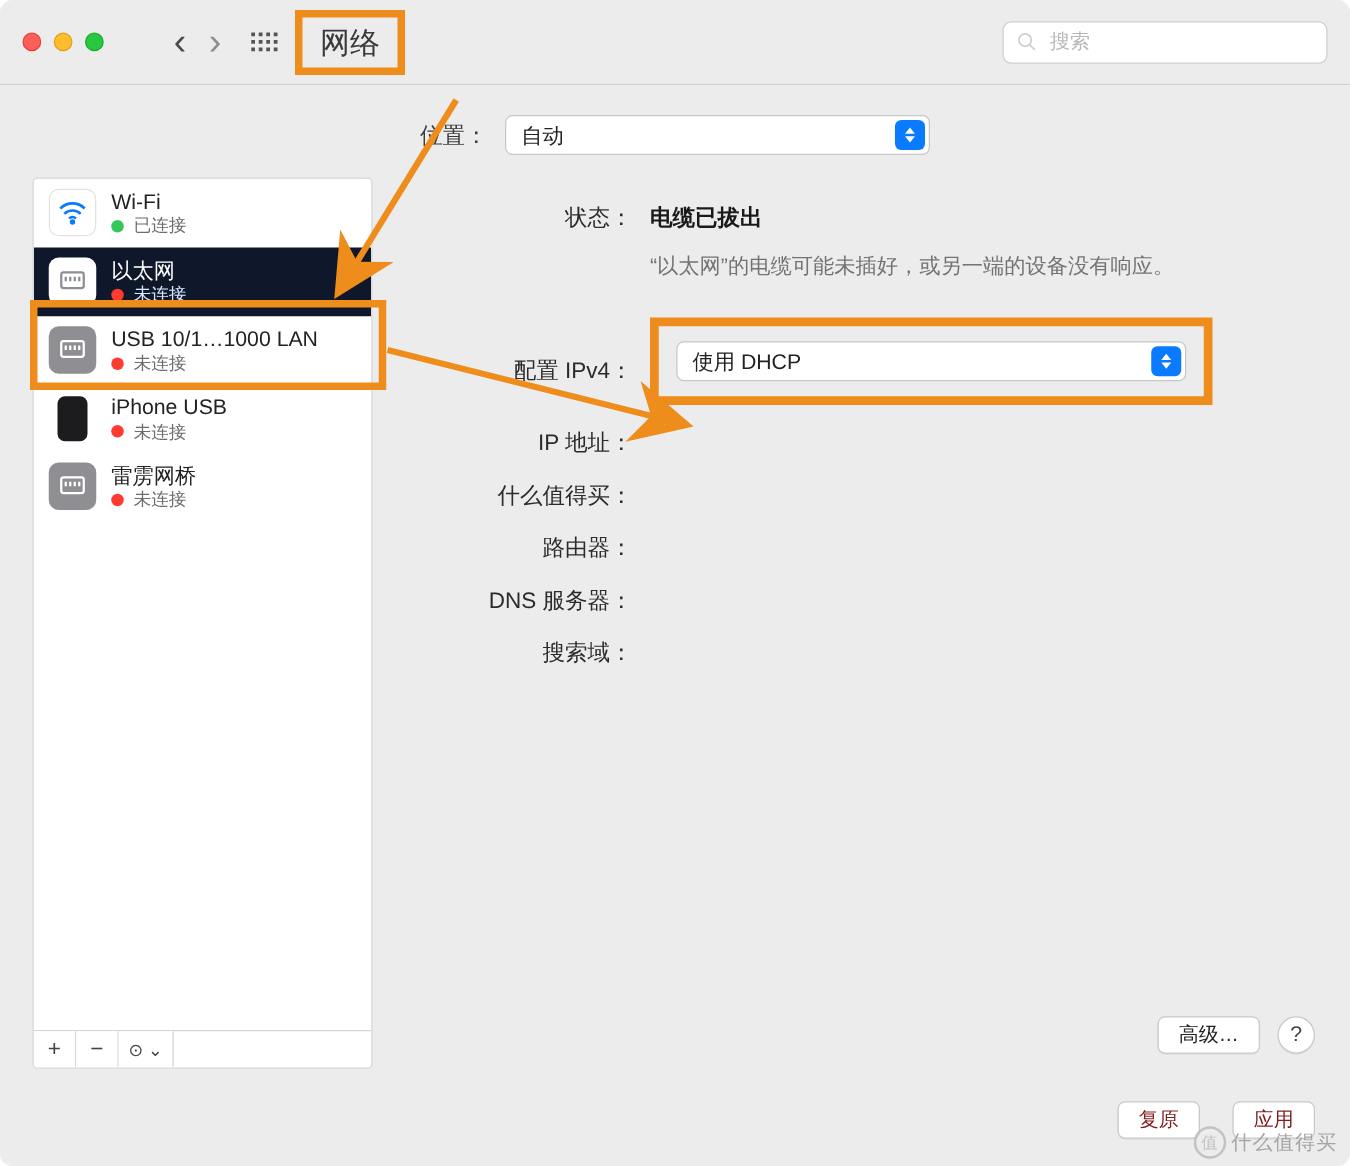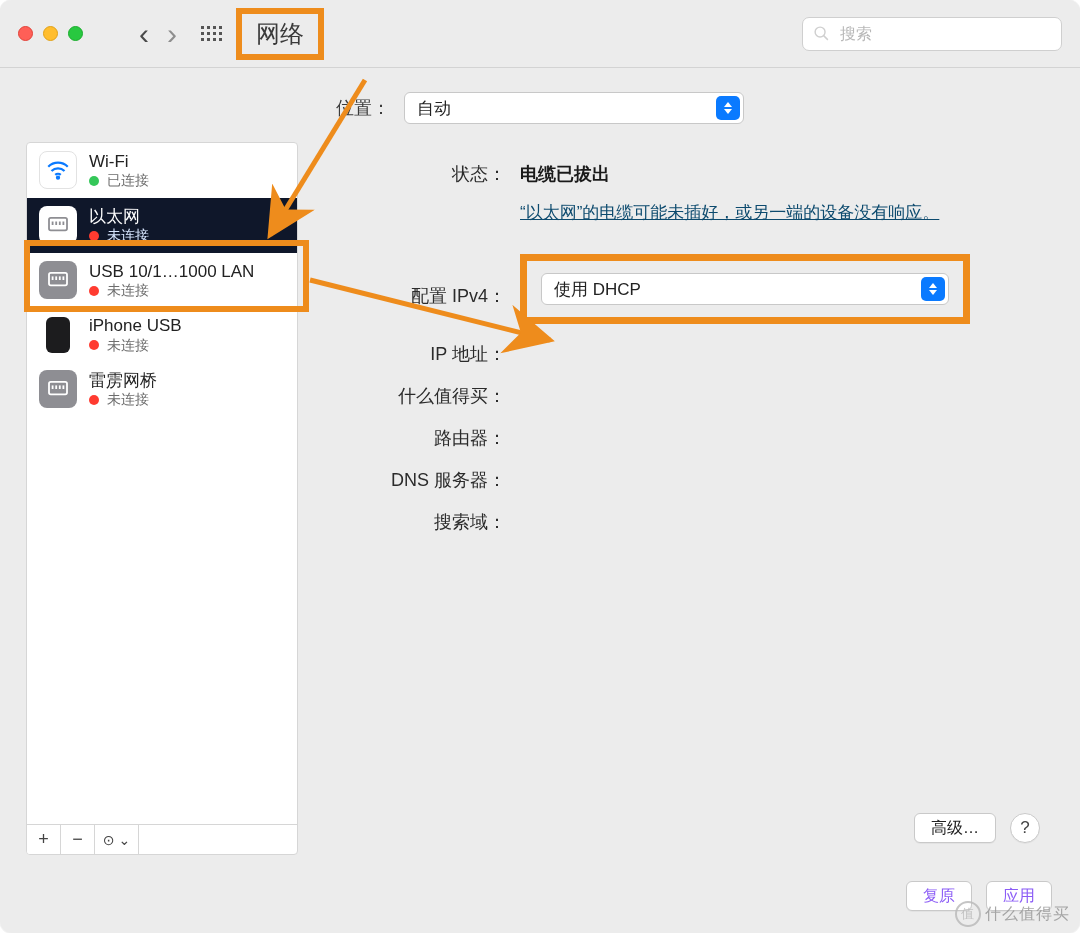--- a/index.html
+++ b/index.html
@@ -135,45 +135,45 @@
     width:34px; font-size:18px; color:#444; cursor:default;
     display:flex;align-items:center;justify-content:center;
   }
   .side-footer button:last-of-type { width:44px; font-size:14px;}
 
   .detail { flex:1; padding: 20px 22px 0 10px; position:relative;}
   .detail-row { display:flex; margin-bottom:18px; font-size:18px; color:#222;}
   .detail-row .lbl { width:190px; text-align:right; padding-right:14px; color:#2b2b2b;}
   .detail-row .val { flex:1; }
   .detail-row.status .val .v1 { font-weight:600; color:#1a1a1a;}
-  .detail-row.status .val .v2 { margin-top:14px; font-size:17px; color:#0c4a6e; line-height:1.55; max-width:420px;text-decoration:underline;}
+  .detail-row.status .val .v2 { margin-top:14px; font-size:17px; color:#737373; line-height:1.55; max-width:420px;}
 
   .cfg-wrap {
     position:relative;
     padding: 12px 14px;
     border:7px solid #ee8c1c;
     display:inline-block;
   }
 
   .footer {
-    position:absolute; right:40px; bottom:90px;
+    position:absolute; right:28px; bottom:90px;
     display:flex; gap:14px; align-items:center;
   }
   .btn {
     background:#fff; border:1px solid #c9c9c9; border-radius:6px;
     height:30px; padding:0 16px; font-size:16px; color:#222;
     display:flex;align-items:center;
     box-shadow: 0 1px 0 rgba(0,0,0,0.04);
   }
   .btn.help { width:30px; padding:0; justify-content:center; border-radius:50%; font-size:17px; color:#444;}
   .bottom-actions {
     position:absolute; right:28px; bottom:22px;
     display:flex; gap:14px;
   }
-  .btn.ghost { color:#8b5cf6; }
+  .btn.ghost { color:#7f1d1d;margin-left:12px; }
 
   
   .arrow-svg { position:absolute; top:0; left:0; width:100%; height:100%; pointer-events:none; z-index:6;}
 
   .watermark {
     position:absolute; right:10px; bottom:6px;
     font-size:16px; color:#999; letter-spacing:1px;
     opacity:.85; display:flex; align-items:center; gap:4px;
   }
   .watermark .circ {

